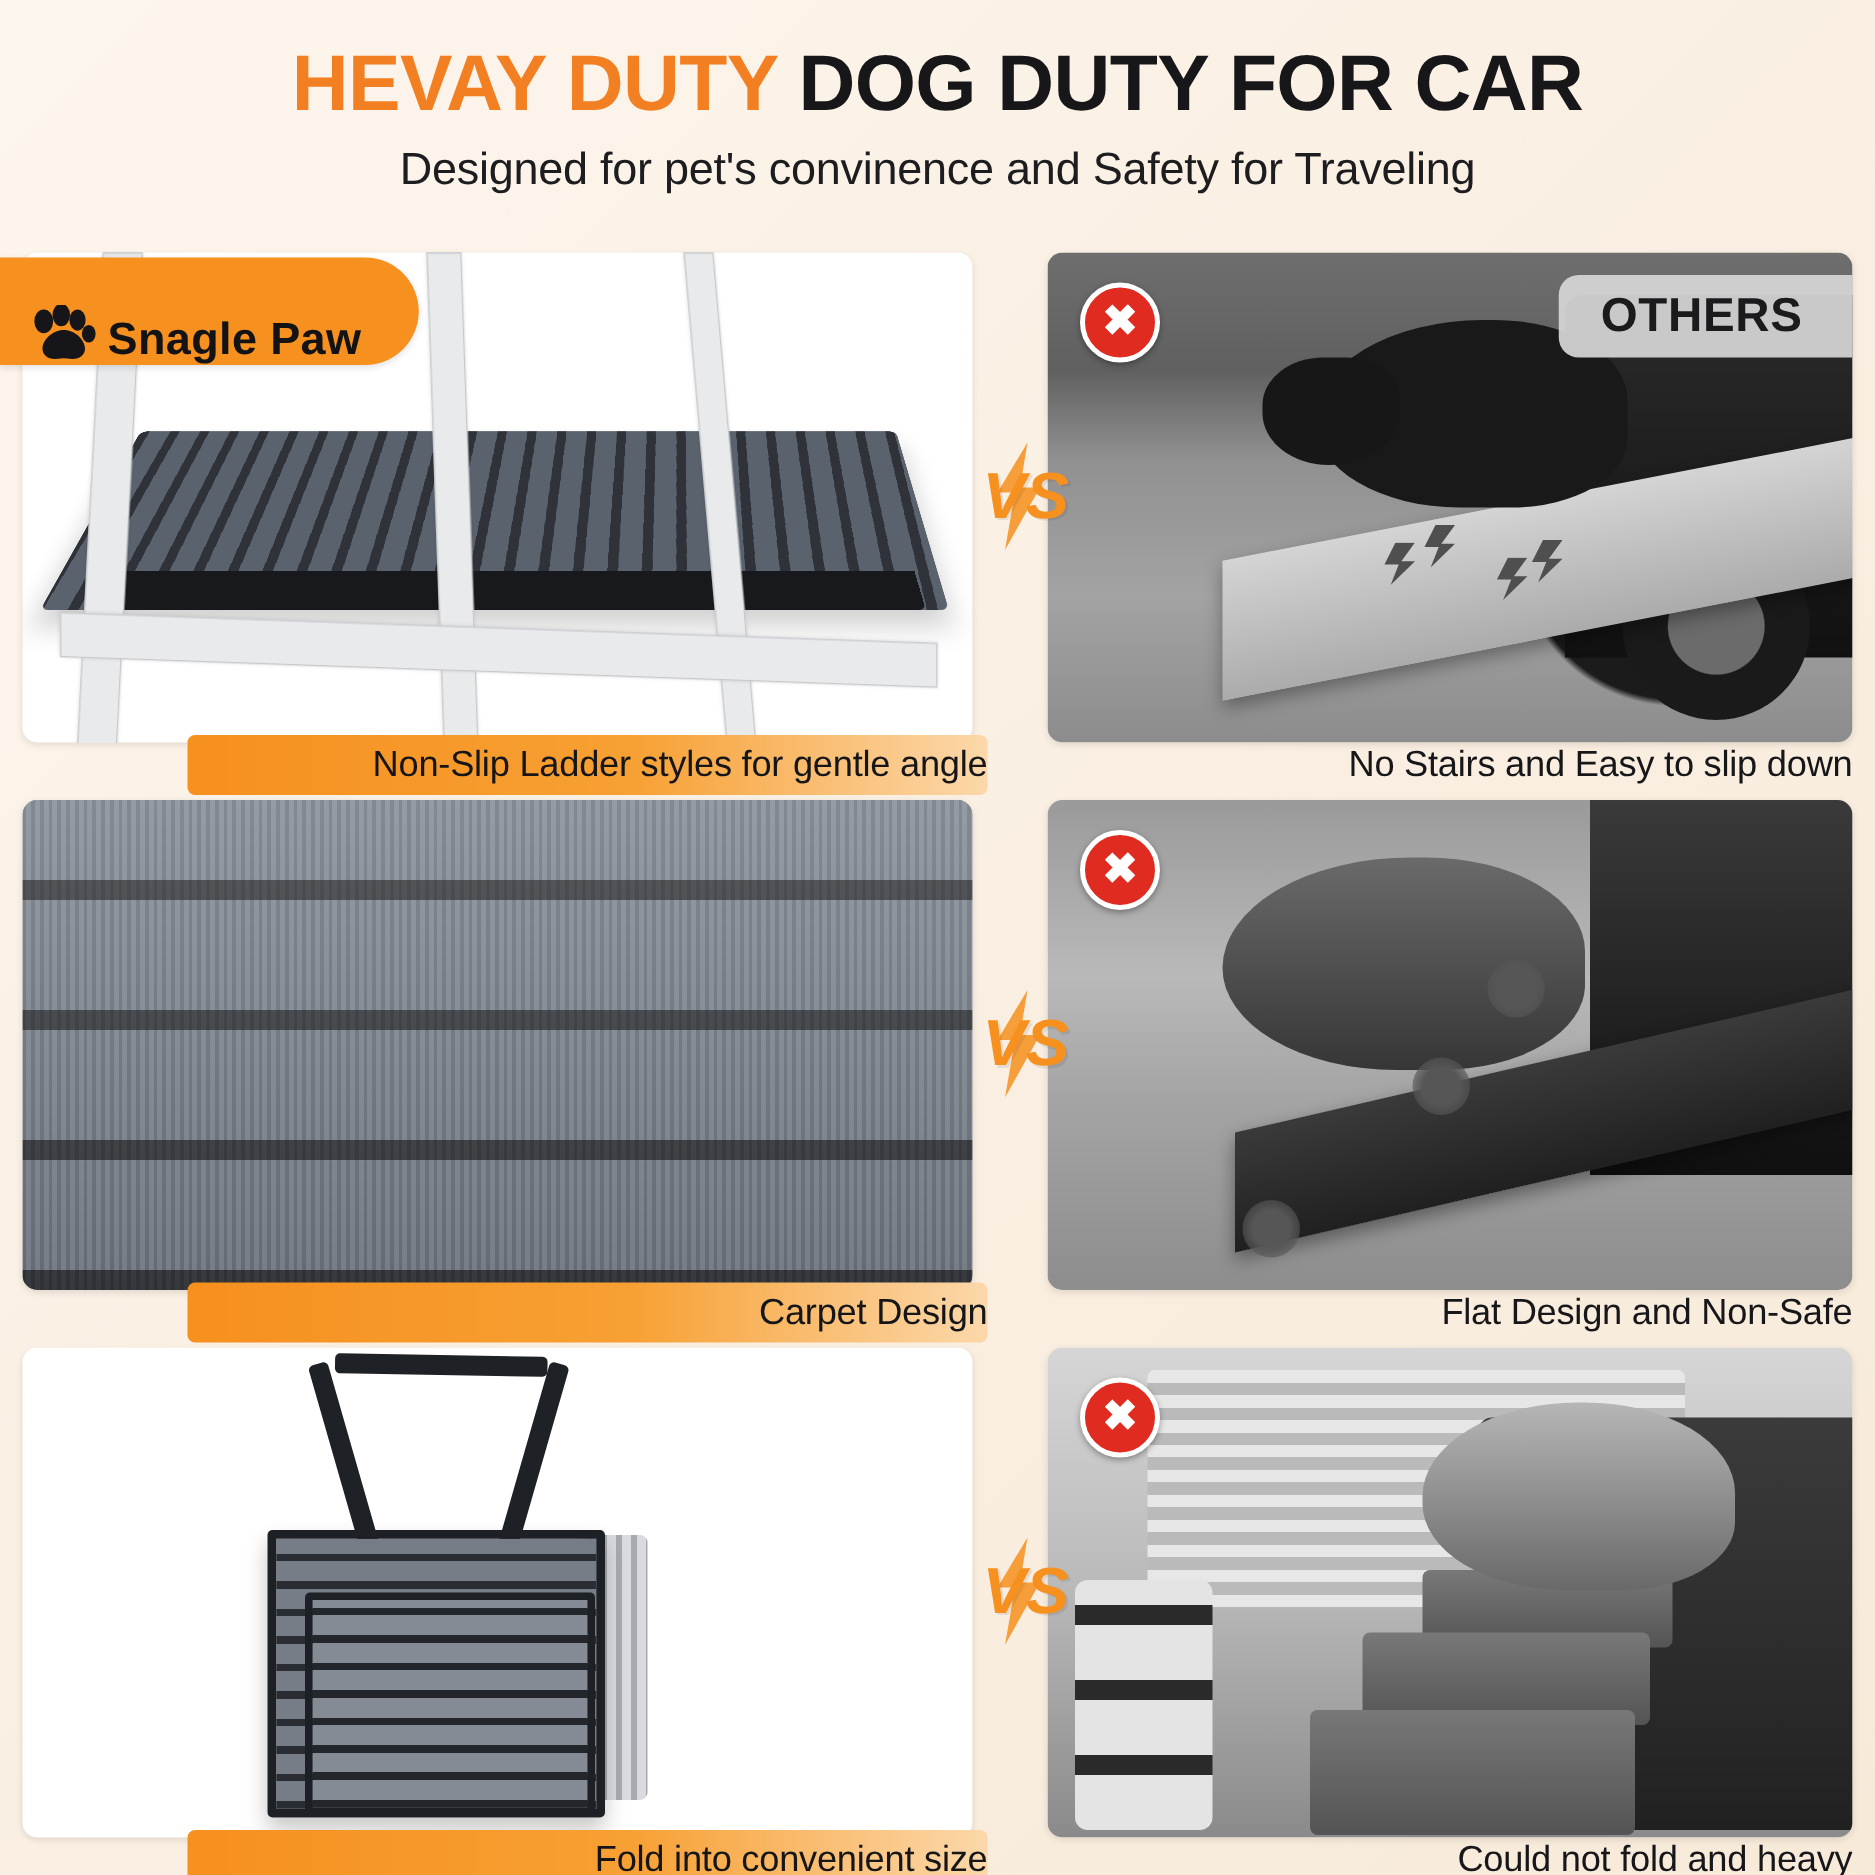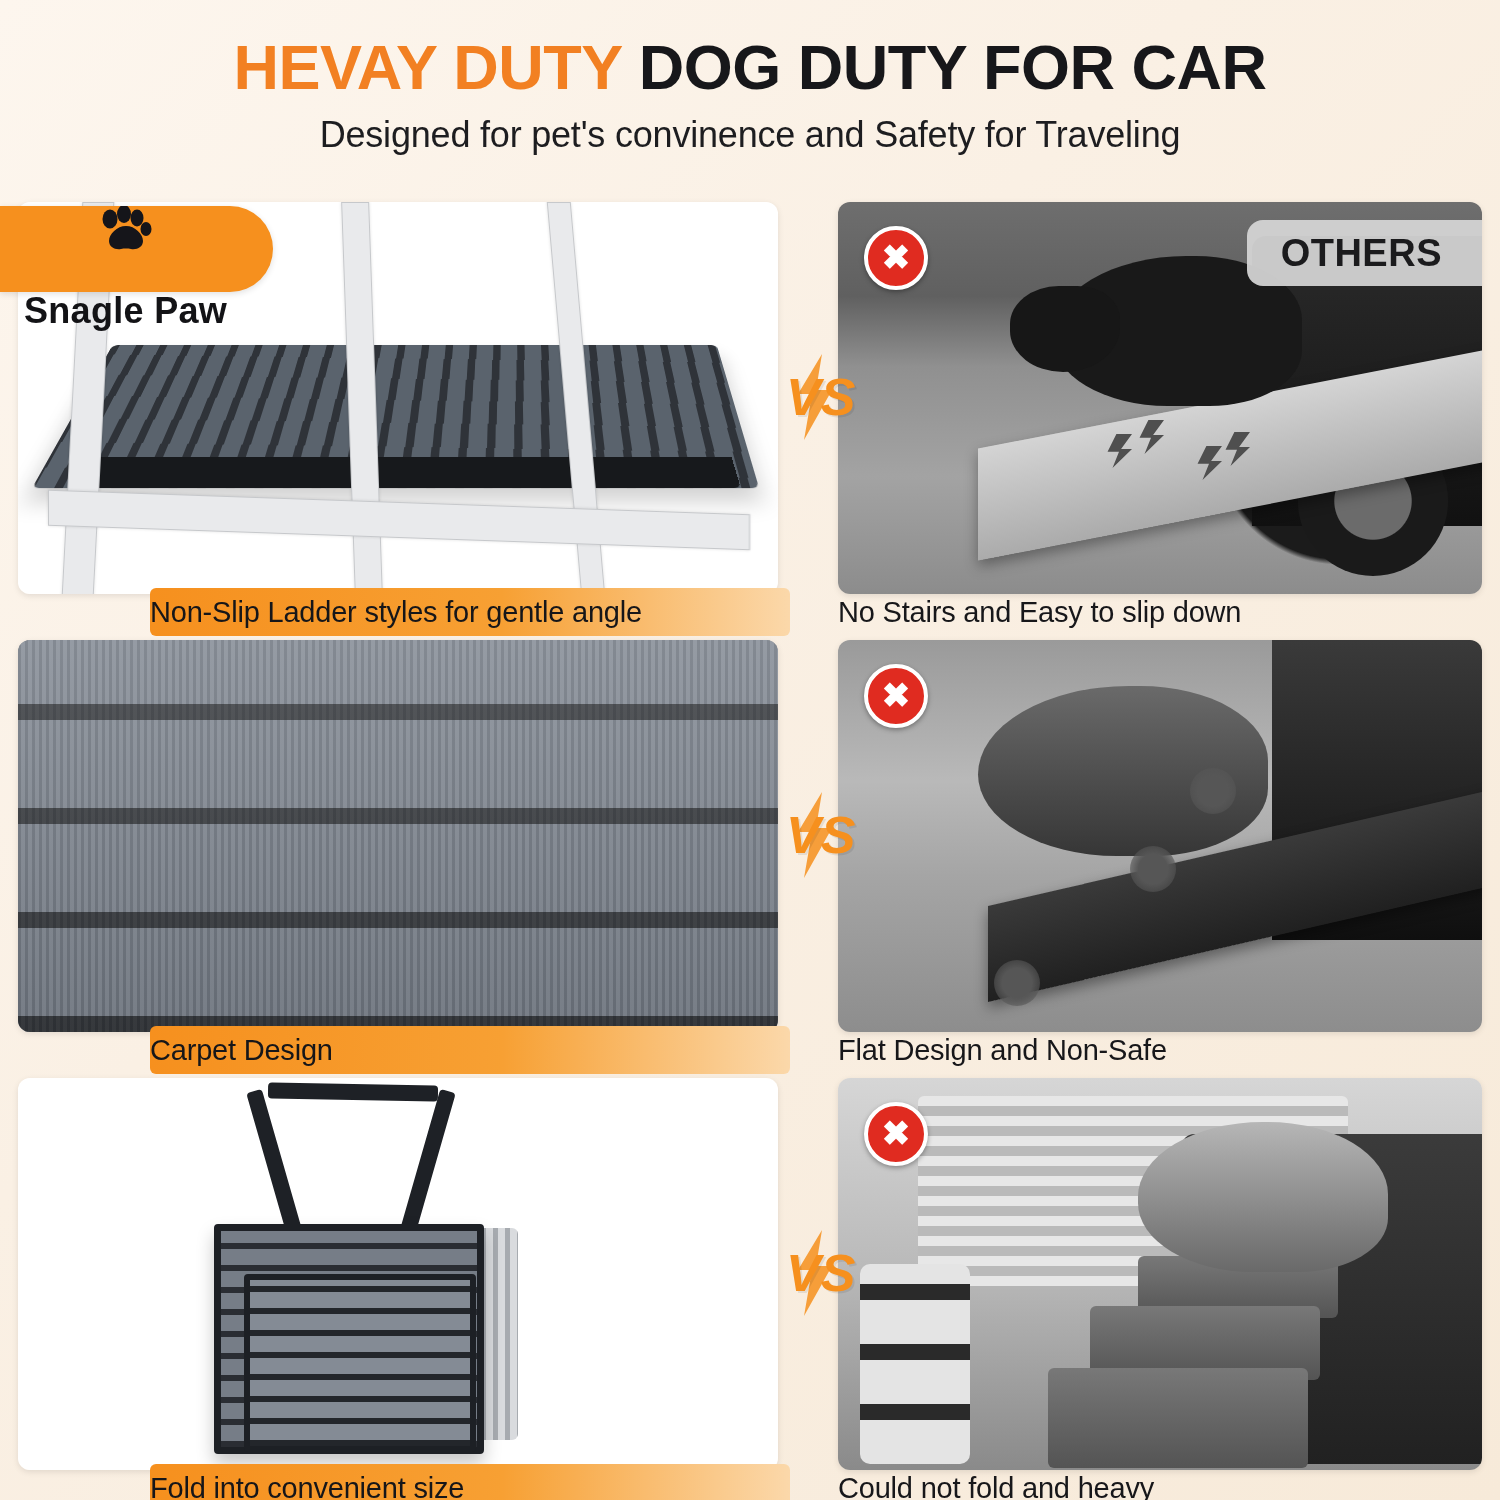--- a/index.html
+++ b/index.html
@@ -67,21 +67,21 @@
     position: absolute;
     inset: 0;
   }
 
   
   .caption {
     position: absolute;
     bottom: -4px;
     height: 48px;
     line-height: 48px;
-    text-align: left;
+    text-align: right;
     font-size: 29px;
     color: #161619;
     letter-spacing: -0.2px;
     white-space: nowrap;
     overflow: hidden;
   }
   .caption.left {
     left: 150px;
     width: 640px;
     background: linear-gradient(90deg,#F6901E 0%, #F7A033 55%, #FBD8AA 100%);
@@ -155,25 +155,24 @@
   
   .brand {
     position: absolute;
     left: 0;
     top: 206px;
     height: 86px;
     padding: 0 46px 0 24px;
     background: #F6901E;
     border-radius: 0 46px 46px 0;
     display: flex;
-    align-items: center;
-    gap: 36px;
+    align-items: flex-end;
+    gap: 8px;
     z-index: 20;
     box-shadow: 0 2px 6px rgba(0,0,0,0.12);
-    flex-direction: column;
   }
   .brand .paw { width: 54px; height: 48px; flex: none; }
   .brand .name {
     font-size: 36px;
     font-weight: bold;
     color: #131316;
     letter-spacing: 0.3px;
     white-space: nowrap;
   }
 

